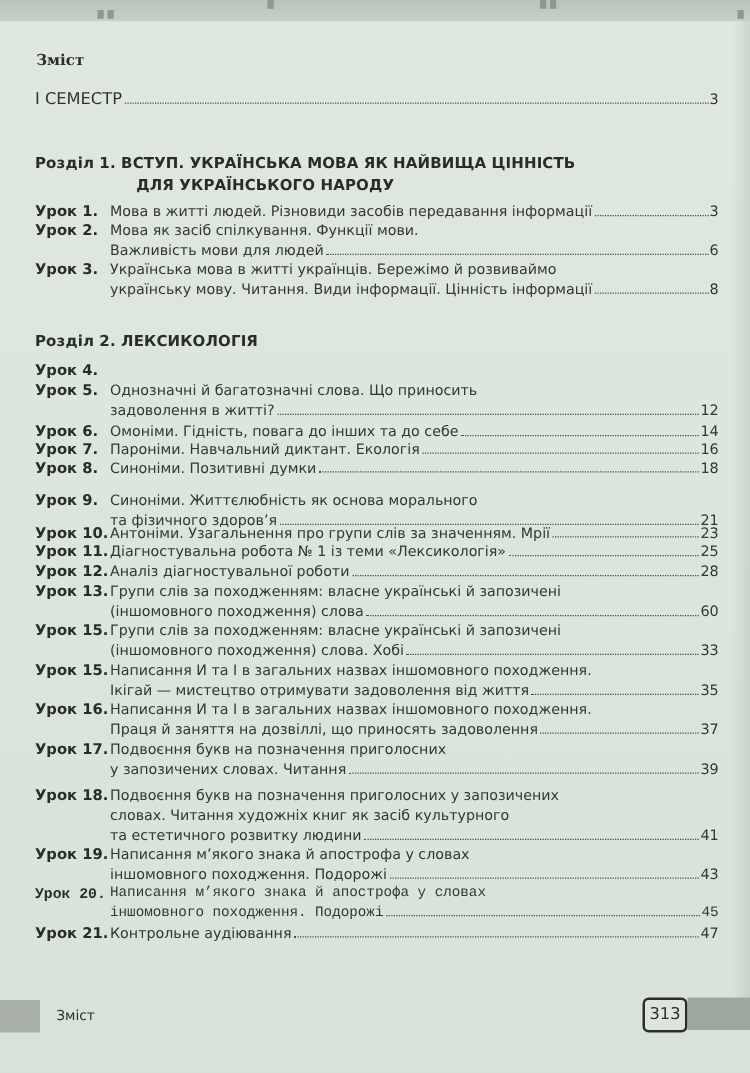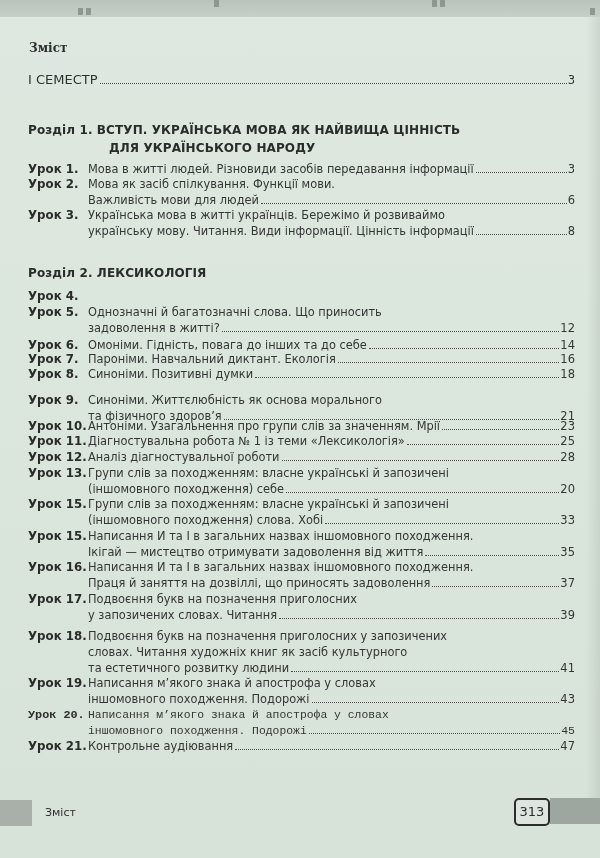--- a/index.html
+++ b/index.html
@@ -223,23 +223,23 @@
           </div>
         </div>
       </div>
       <div class="lesson" style="top: 465px;">
         <span class="num">Урок 13.</span>
         <div class="body">
           <div class="line">
             <span class="txt">Групи слів за походженням: власне українські й запозичені</span>
           </div>
           <div class="line">
-            <span class="txt">(іншомовного походження) себе</span>
-            <span class="dots"></span>
-            <span class="pg">20</span>
+            <span class="txt">(іншомовного походження) слова</span>
+            <span class="dots"></span>
+            <span class="pg">60</span>
           </div>
         </div>
       </div>
       <div class="lesson" style="top: 496px;">
         <span class="num">Урок 15.</span>
         <div class="body">
           <div class="line">
             <span class="txt">Групи слів за походженням: власне українські й запозичені</span>
           </div>
           <div class="line">

